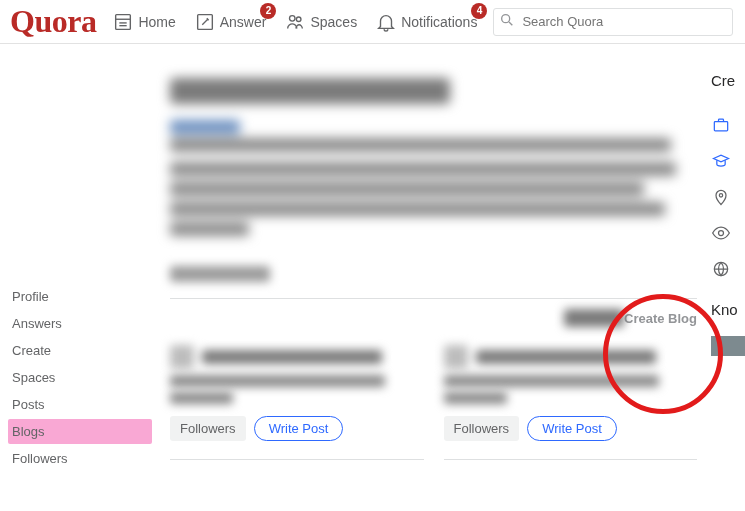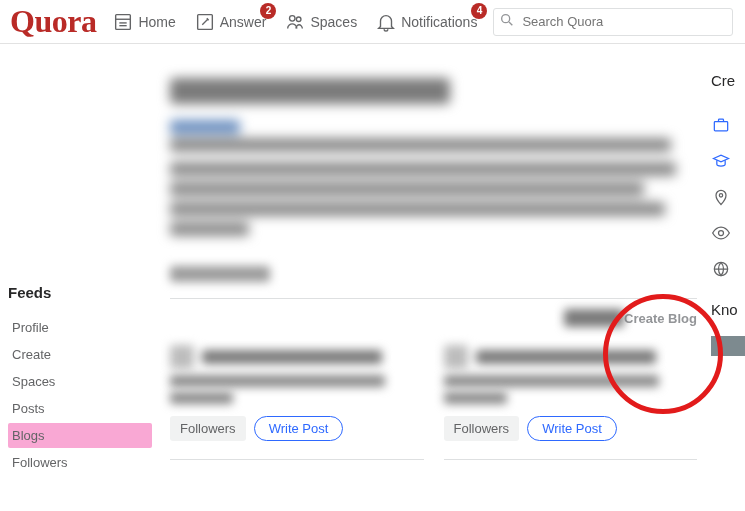--- a/index.html
+++ b/index.html
@@ -323,22 +323,22 @@
           <line x1="15" y1="15" x2="20" y2="20"></line>
         </svg>
     </span>
     <input class="search-input" placeholder="Search Quora" style="">
   </div>
 </div>
 
 <div class="content">
 
   <div class="left-col">
-    <div class="feeds-header">Feeds</div>
     <div class="left-item">Profile</div>
+    <div class="left-item">Answers</div>
     <div class="left-item">Create</div>
     <div class="left-item">Spaces</div>
     <div class="left-item">Posts</div>
     <div class="left-item selected">Blogs</div>
     <div class="left-item">Followers</div>
   </div>
 
   <div class="center-col">
     <div class="profile-area">
       <div class="profile-name-blur"></div>

